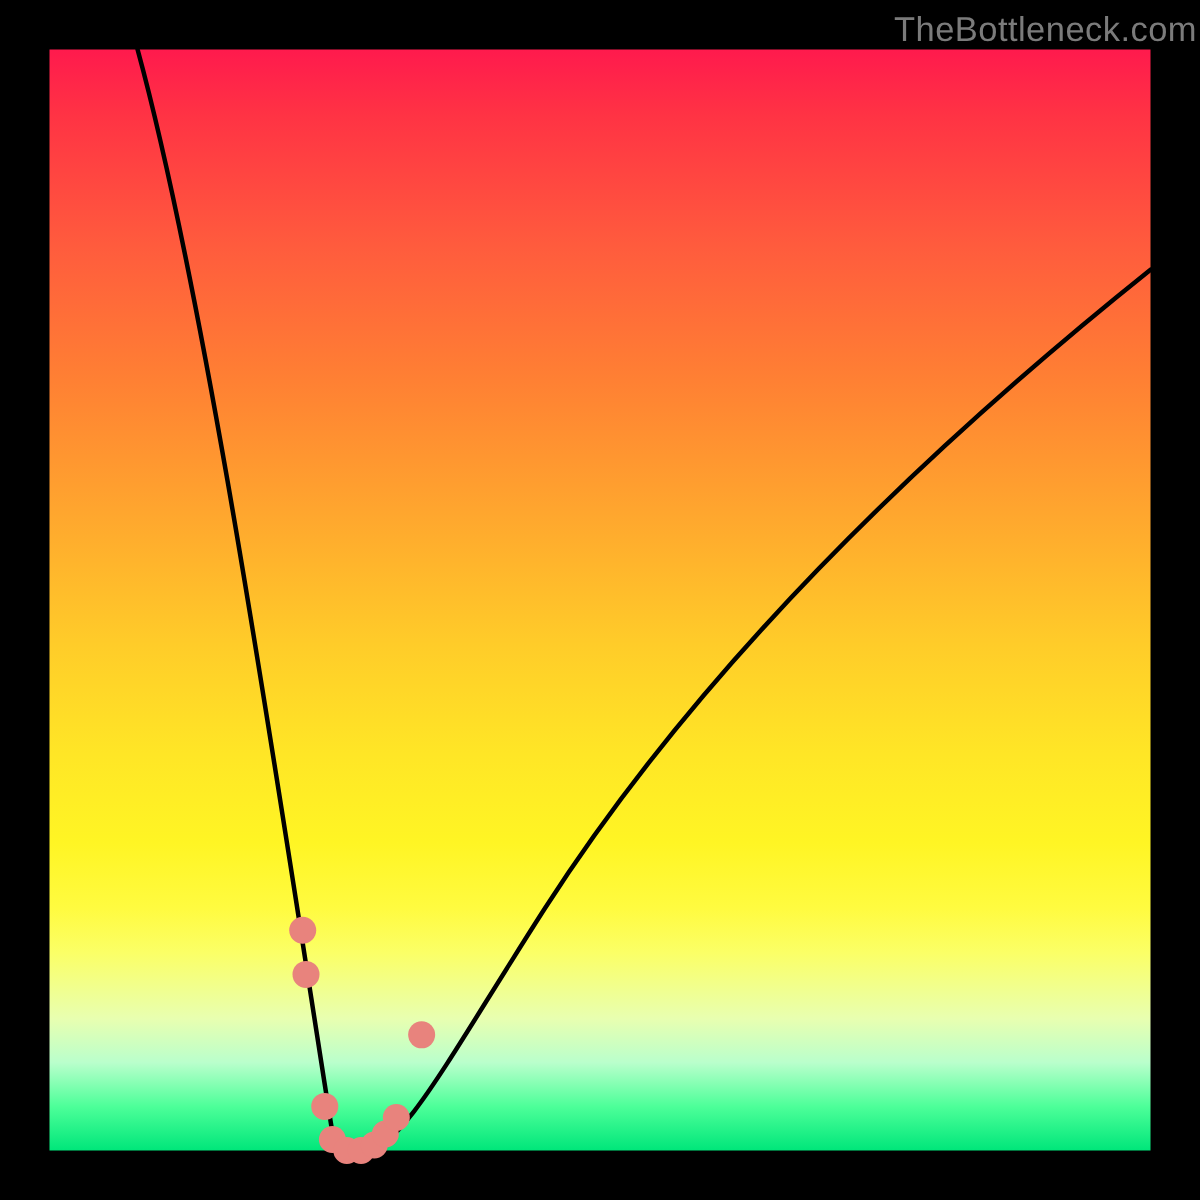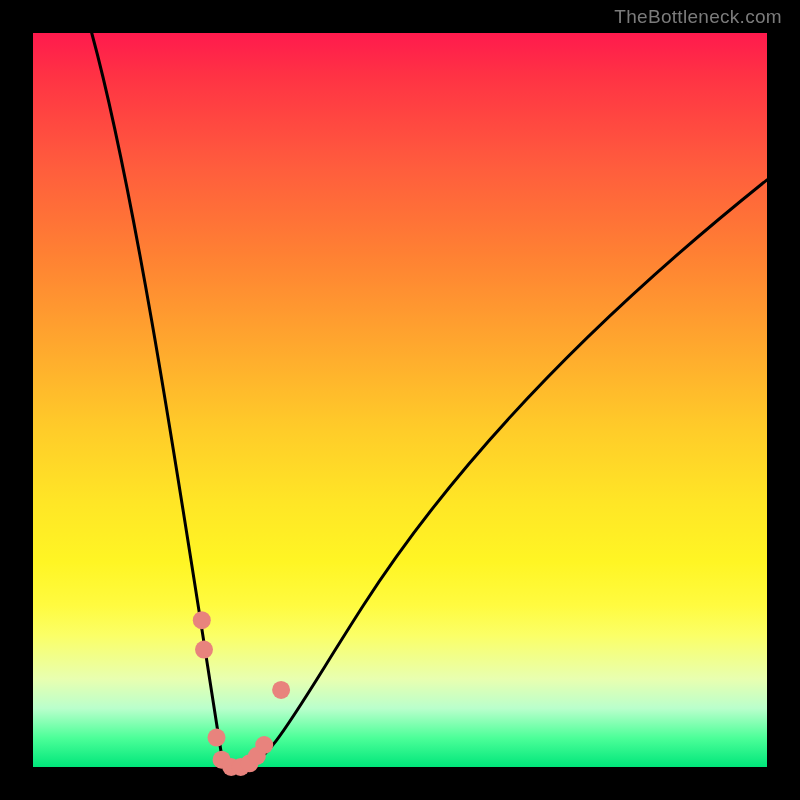--- a/index.html
+++ b/index.html
@@ -38,23 +38,23 @@
       #fbff66 82%,
       #e8ffb0 88%,
       #baffcc 92%,
       #4dff99 96%,
       #00e67a 100%
     );
   }
   .watermark {
     position: absolute;
     top: 6px;
-    right: 18px;
+    right: 2px;
     color: #7b7b7b;
-    font-size: 19px;
+    font-size: 23px;
     letter-spacing: 0.3px;
   }
   svg.curves {
     position: absolute;
     left: 0;
     top: 0;
     width: 734px;
     height: 734px;
     overflow: visible;
   }

